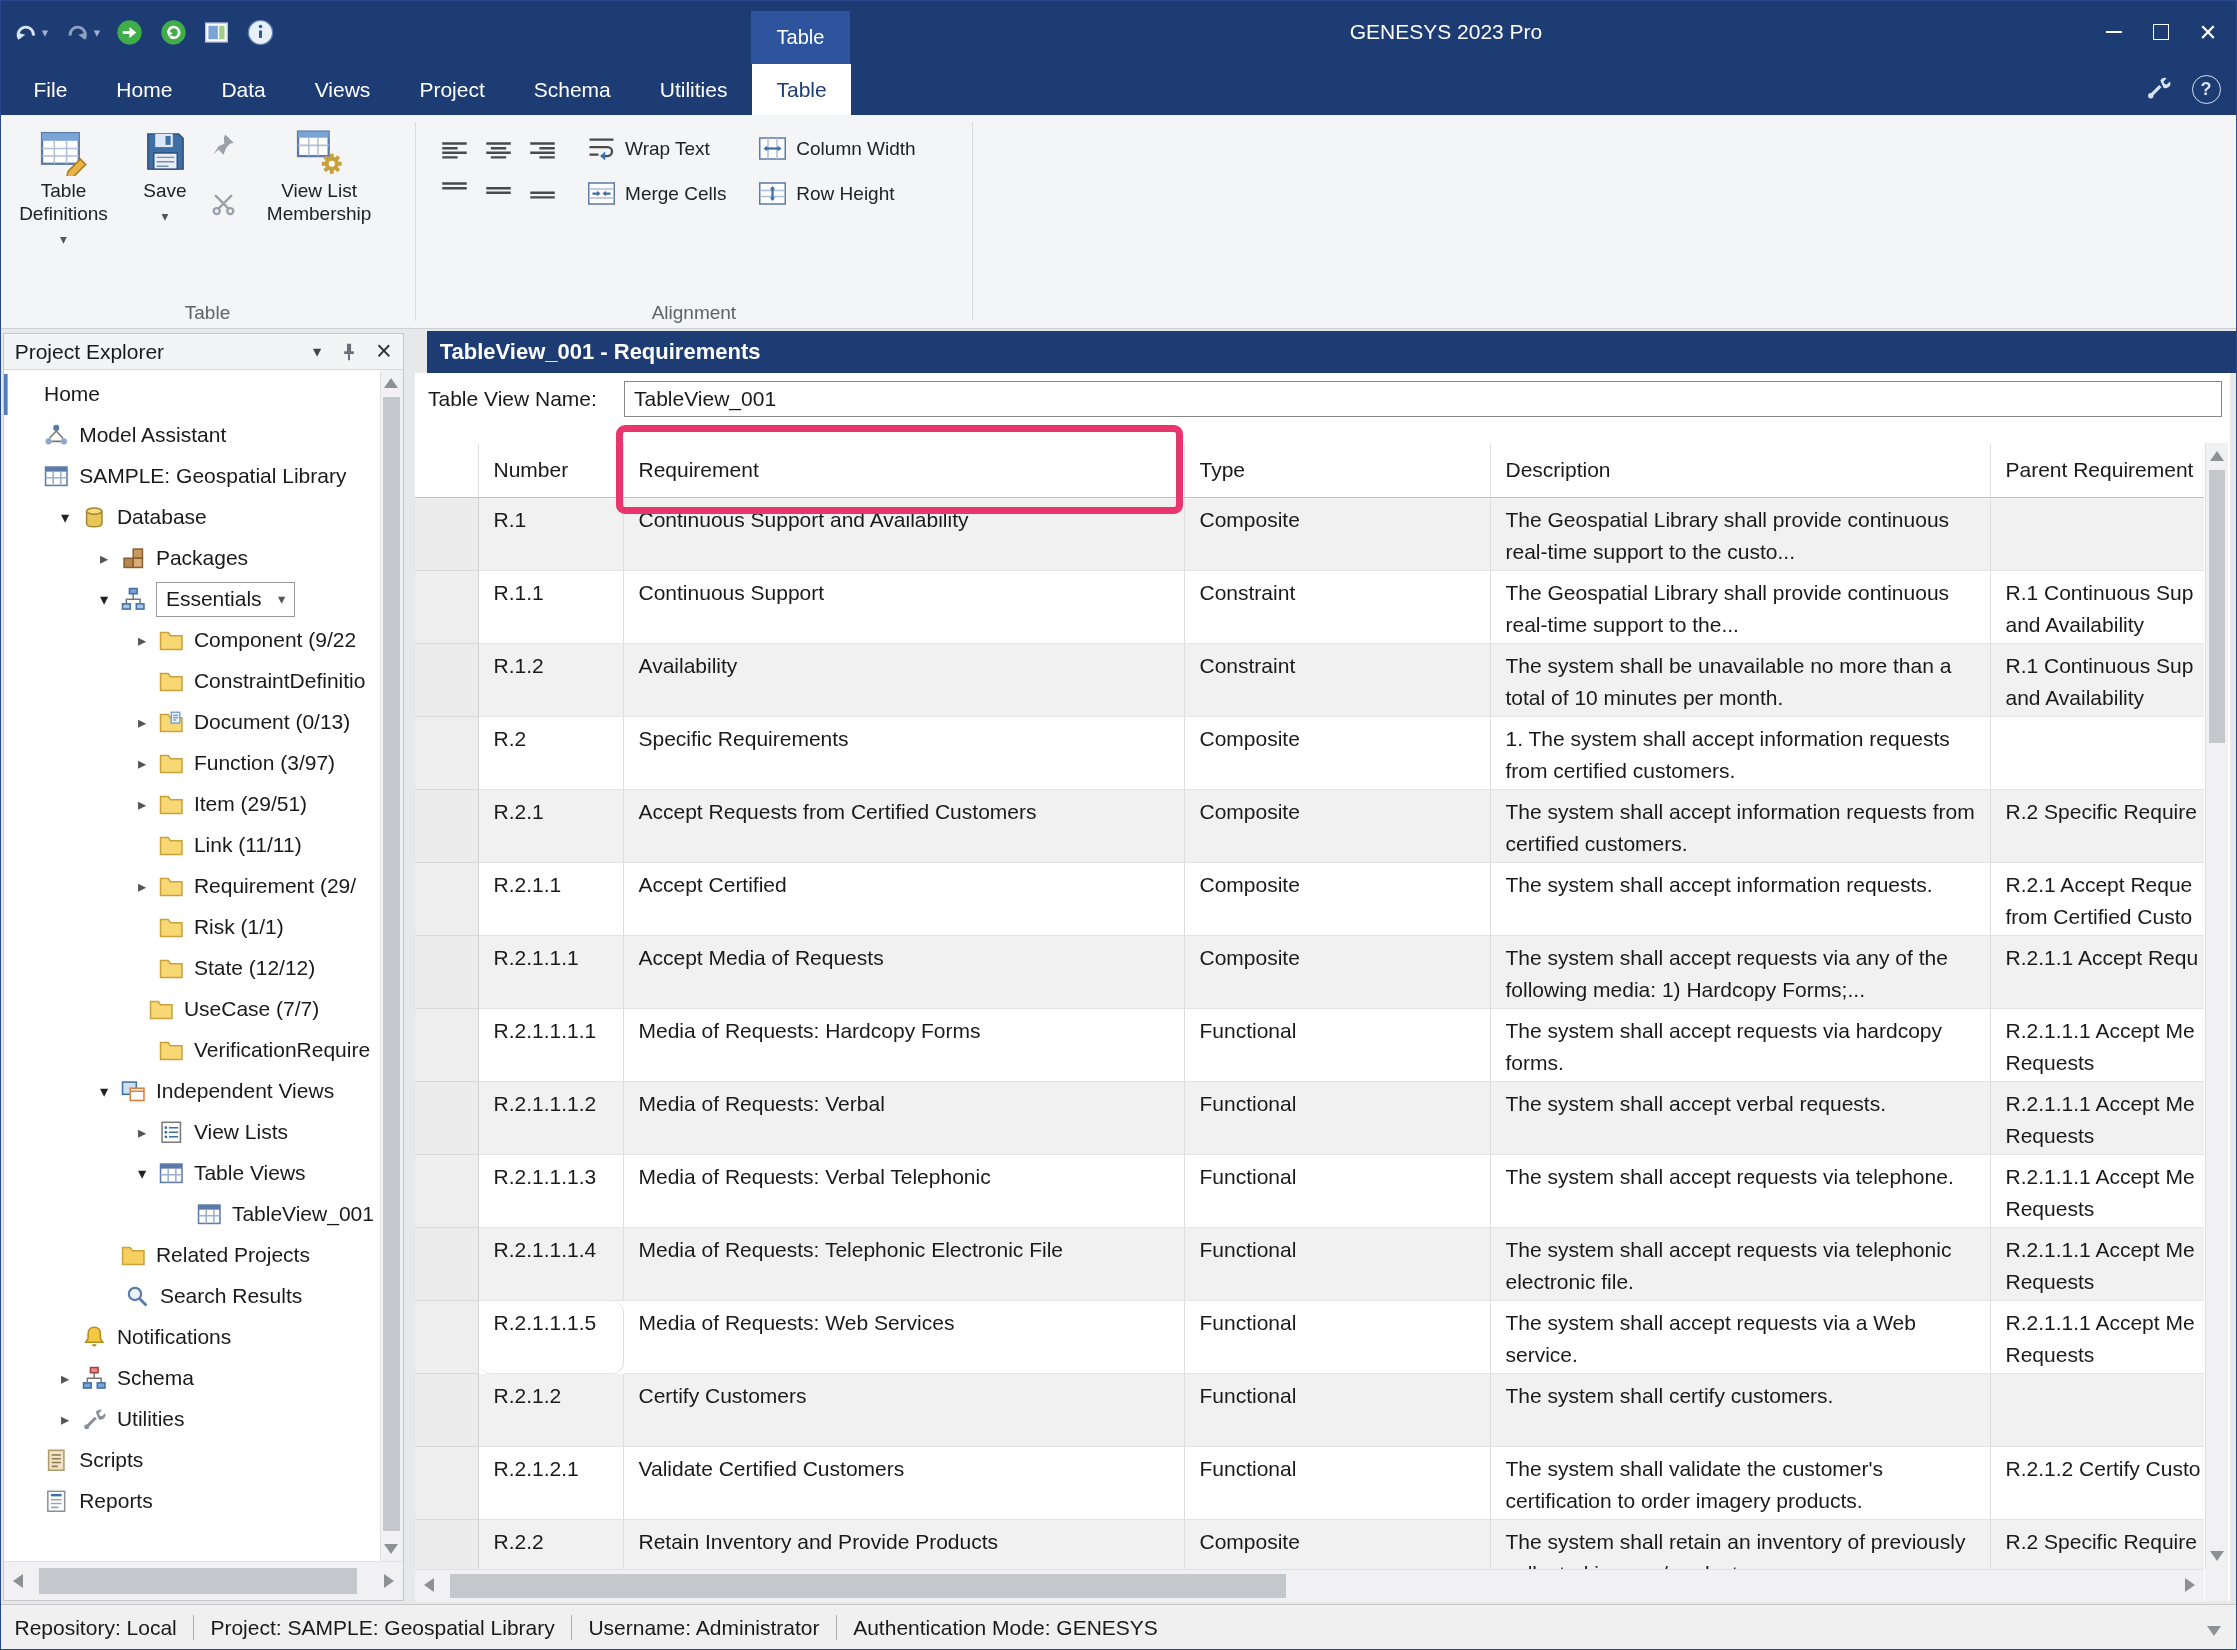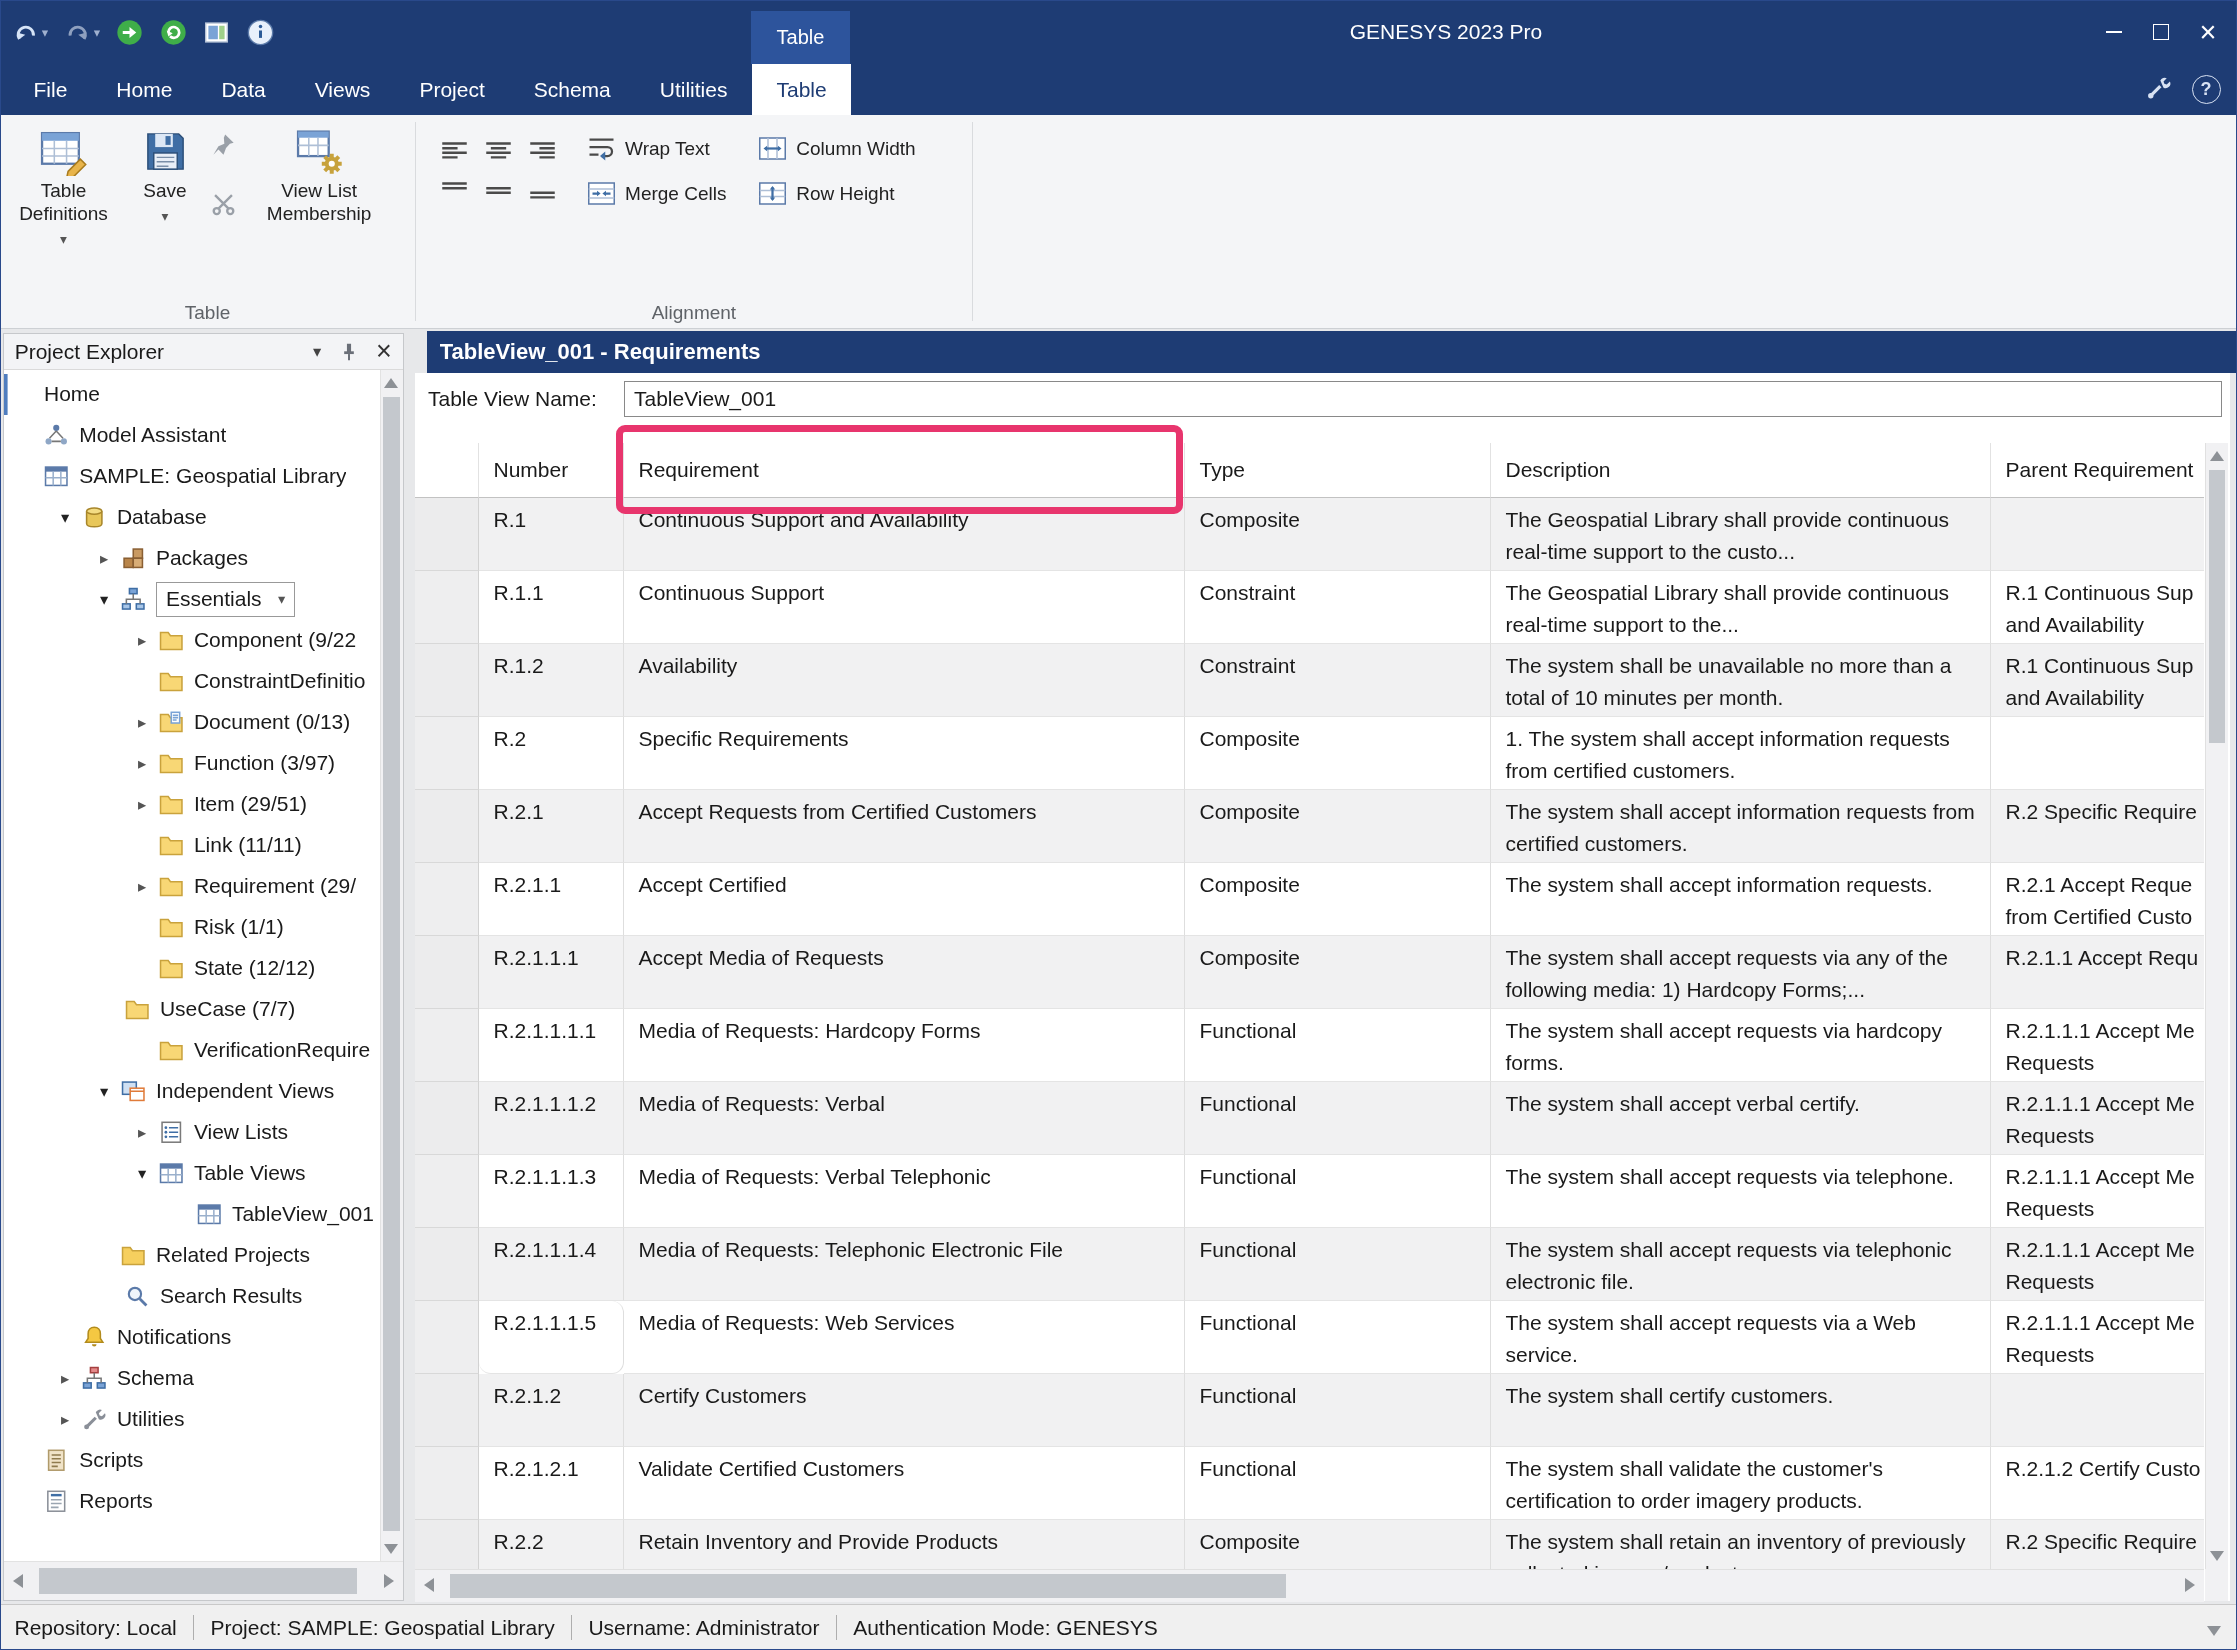--- a/index.html
+++ b/index.html
@@ -493,21 +493,21 @@
       </div>
       <div class="trow-tree" style="padding-left: 122px;">
         <span class="exp"></span>
         <span class="ticon">
           <svg viewBox="0 0 16 16">
             <path d="M1 3h5l1.5 2H15v9H1z" fill="#f8d775" stroke="#c9a23c"></path>
           </svg>
         </span>
         <span class="tlabel">State  (12/12)</span>
       </div>
-      <div class="trow-tree" style="padding-left: 88px; align-items: center;">
+      <div class="trow-tree" style="padding-left: 112px; align-items: center;">
         <span class="exp"></span>
         <span class="ticon">
           <svg viewBox="0 0 16 16">
             <path d="M1 3h5l1.5 2H15v9H1z" fill="#f8d775" stroke="#c9a23c"></path>
           </svg>
         </span>
         <span class="tlabel">UseCase  (7/7)</span>
       </div>
       <div class="trow-tree" style="padding-left: 122px;">
         <span class="exp"></span>
@@ -731,21 +731,21 @@
         <div class="td" style="width: 306px;">Functional</div>
         <div class="td" style="width: 500px;">The system shall accept requests via hardcopy forms.</div>
         <div class="td cell-parent" style="width: 425px;">R.2.1.1.1 Accept Me
 Requests</div>
       </div>
       <div class="trow alt">
         <div class="td sel" style="width: 64px;"></div>
         <div class="td" style="width: 145px;">R.2.1.1.1.2</div>
         <div class="td" style="width: 561px;">Media of Requests: Verbal</div>
         <div class="td" style="width: 306px;">Functional</div>
-        <div class="td" style="width: 500px;">The system shall accept verbal certify.</div>
+        <div class="td" style="width: 500px;">The system shall accept verbal requests.</div>
         <div class="td cell-parent" style="width: 425px;">R.2.1.1.1 Accept Me
 Requests</div>
       </div>
       <div class="trow">
         <div class="td sel" style="width: 64px;"></div>
         <div class="td" style="width: 145px;">R.2.1.1.1.3</div>
         <div class="td" style="width: 561px;">Media of Requests: Verbal Telephonic</div>
         <div class="td" style="width: 306px;">Functional</div>
         <div class="td" style="width: 500px;">The system shall accept requests via telephone.</div>
         <div class="td cell-parent" style="width: 425px;">R.2.1.1.1 Accept Me

